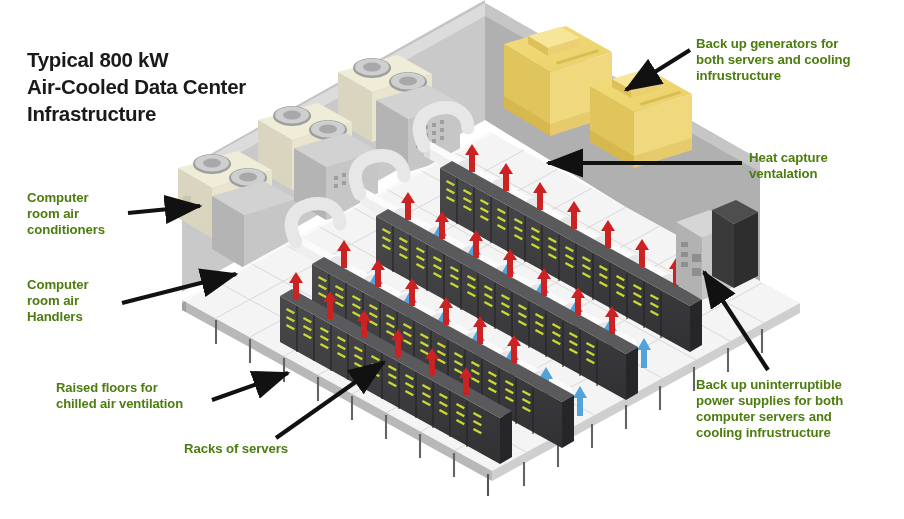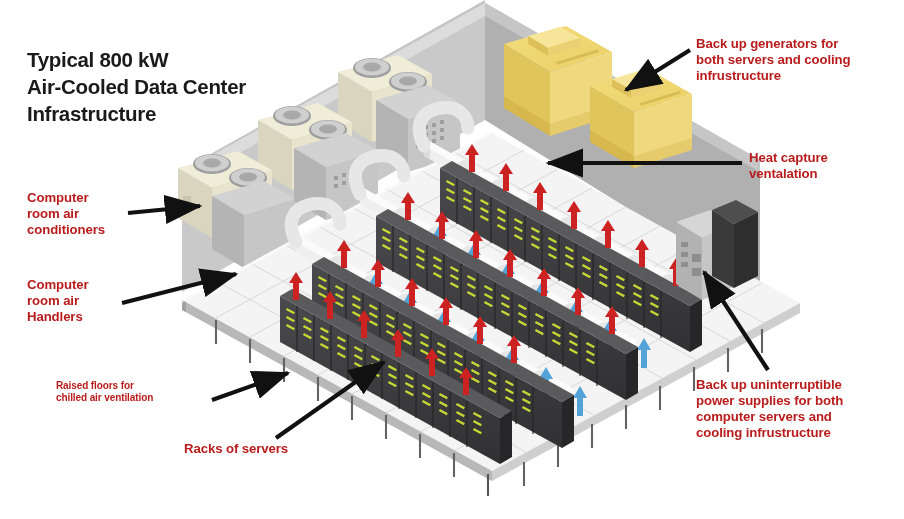--- a/index.html
+++ b/index.html
@@ -1,27 +1,27 @@
 <!DOCTYPE html>
 <html><head>
 <meta charset="utf-8">
 <title>Typical 600 kW Air-Cooled Data Center Infrastructure</title>
 <style>
   html,body{margin:0;padding:0;background:#ffffff;}
   body{width:904px;height:519px;overflow:hidden;
        font-family:"Liberation Sans","DejaVu Sans",sans-serif;}
   #stage{position:relative;width:904px;height:519px;background:#ffffff;}
   #art{position:absolute;left:0;top:0;width:904px;height:519px;}
-  .lbl{position:absolute;color:#b91c1c;font-weight:700;line-height:1.22;
+  .lbl{position:absolute;color:#4d7c0f;font-weight:700;line-height:1.22;
        letter-spacing:-0.1px;white-space:pre-line;}
   #title{left:27px;top:46px;font-size:20.5px;line-height:1.32;font-weight:700;
          color:#1a1a1a;letter-spacing:-0.3px;}
   #lbl-crac{left:27px;top:190px;font-size:13.2px;}
   #lbl-crah{left:27px;top:277px;font-size:13.2px;}
-  #lbl-floor{left:56px;top:380px;font-size:10px;}
+  #lbl-floor{left:56px;top:380px;font-size:13px;}
   #lbl-racks{left:184px;top:441px;font-size:13.2px;}
   #lbl-gen{left:696px;top:36px;font-size:13.2px;}
   #lbl-heat{left:749px;top:150px;font-size:13.2px;}
   #lbl-ups{left:696px;top:377px;font-size:13.2px;}
 </style>
 </head>
 <body>
 
 <div id="stage">
 

